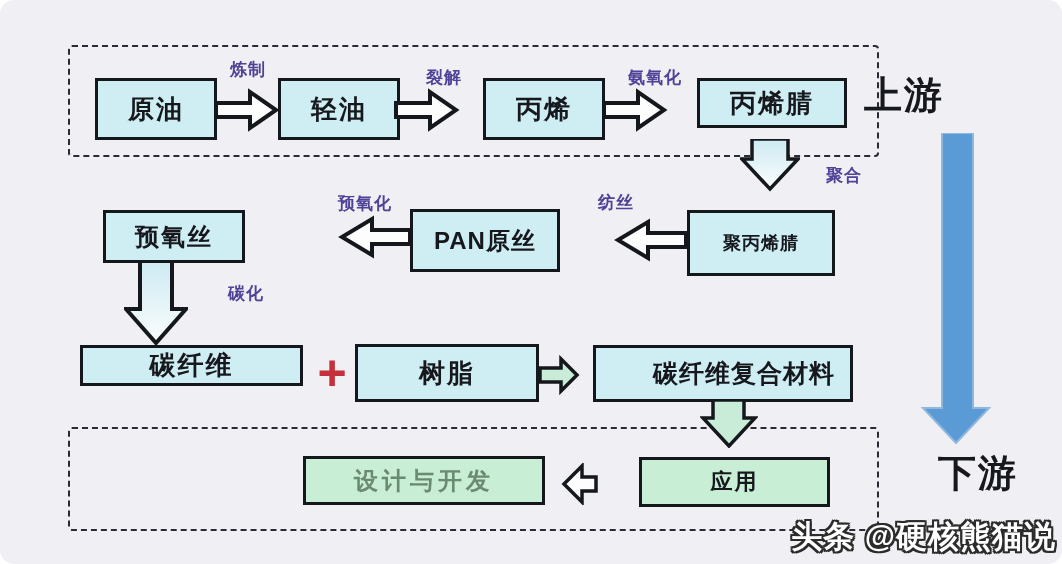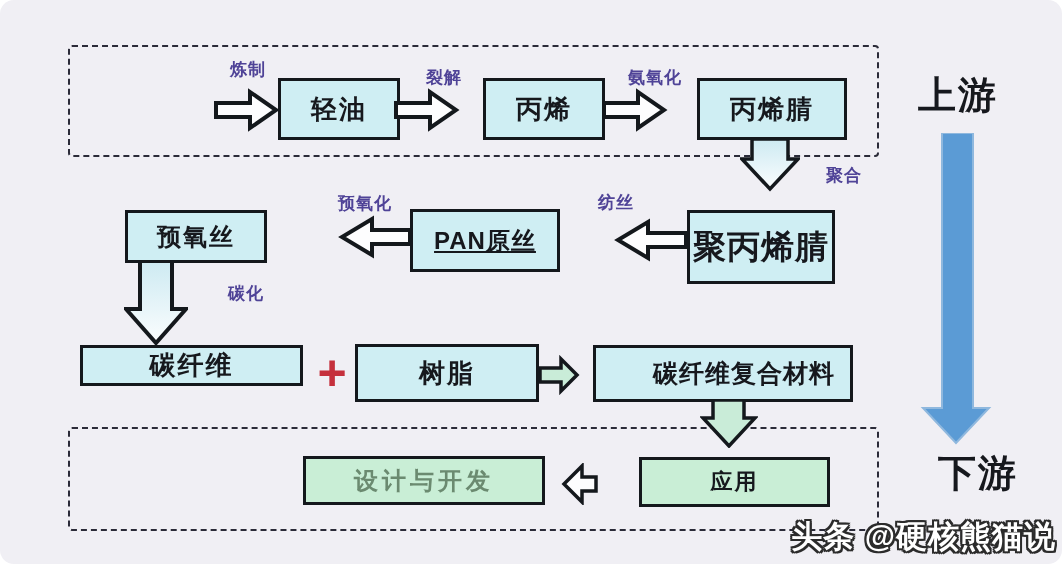--- a/index.html
+++ b/index.html
@@ -14,24 +14,24 @@
 
   .node{
     position:absolute;box-sizing:border-box;background:#cfeef3;
     border:3px solid #14181c;display:flex;align-items:center;justify-content:center;
     font-weight:bold;font-size:26px;color:#16181d;letter-spacing:2px;white-space:nowrap;
   }
   .node.green{background:#c9eed6;}
   #n-crude {left:95px; top:78px; width:122px;height:62px;}
   #n-light {left:278px;top:78px; width:122px;height:62px;}
   #n-prop  {left:483px;top:78px; width:122px;height:62px;}
-  #n-acn   {left:697px;top:78px; width:150px;height:62px;}
-  #n-preox {left:103px;top:210px;width:142px;height:53px;font-size:24px;margin-left:22px;}
-  #n-pan   {left:410px;top:209px;width:150px;height:63px;font-size:24px;letter-spacing:1px;text-decoration:underline;}
-  #n-pacn  {left:687px;top:210px;width:148px;height:74px;font-size:33px;letter-spacing:1px;}
+  #n-acn   {left:697px;top:78px; width:150px;height:50px;}
+  #n-preox {left:103px;top:210px;width:142px;height:53px;font-size:24px;}
+  #n-pan   {left:410px;top:209px;width:150px;height:63px;font-size:24px;letter-spacing:1px;}
+  #n-pacn  {left:687px;top:210px;width:148px;height:66px;font-size:18px;letter-spacing:1px;}
   #n-cf    {left:80px; top:345px;width:223px;height:41px;}
   #n-resin {left:355px;top:344px;width:184px;height:58px;}
   #n-comp  {left:593px;top:345px;width:260px;height:57px;font-size:25px;letter-spacing:1px;padding-left:42px;}
   #n-design{left:303px;top:456px;width:242px;height:49px;font-size:24px;color:#6b8a70;letter-spacing:4px;}
   #n-app   {left:639px;top:457px;width:191px;height:50px;font-size:22px;}
 
   .edge-label{
     position:absolute;color:#4f4397;font-weight:bold;font-size:17px;
     white-space:nowrap;letter-spacing:1px;
   }
@@ -58,38 +58,39 @@
 
   #plus{
     position:absolute;left:308px;top:344px;width:48px;height:58px;
     display:flex;align-items:center;justify-content:center;
     font-size:50px;font-weight:bold;color:#c5303c;
   }
   .stage-label{
     position:absolute;font-weight:bold;font-size:38px;color:#16181d;
     letter-spacing:2px;white-space:nowrap;
   }
-  #lbl-up  {left:918px;top:70px;font-family:Liberation Mono, monospace;}
+  #lbl-up  {left:864px;top:70px;font-family:Liberation Mono, monospace;}
   #lbl-down{left:938px;top:448px;}
 
   #watermark{
     position:absolute;right:6px;bottom:6px;
     font-size:31px;font-weight:bold;color:#ffffff;letter-spacing:1px;white-space:nowrap;
     text-shadow:-2px 0 #2c2c2c,2px 0 #2c2c2c,0 -2px #2c2c2c,0 2px #2c2c2c,
                 -2px -2px #2c2c2c,2px -2px #2c2c2c,-2px 2px #2c2c2c,2px 2px #2c2c2c;
   }
 </style>
 </head>
 <body>
 
 <div class="canvas">
 
   <div class="dashed-region" id="region-up"></div>
   <div class="dashed-region" id="region-down"></div>
 
+  <div class="node" id="n-crude">原油</div>
   <div class="node" id="n-light">轻油</div>
   <div class="node" id="n-prop">丙烯</div>
   <div class="node" id="n-acn">丙烯腈</div>
 
   <div class="node" id="n-preox">预氧丝</div>
   <div class="node" id="n-pan">PAN原丝</div>
   <div class="node" id="n-pacn">聚丙烯腈</div>
 
   <div class="node" id="n-cf">碳纤维</div>
   <div class="node" id="n-resin">树脂</div>

